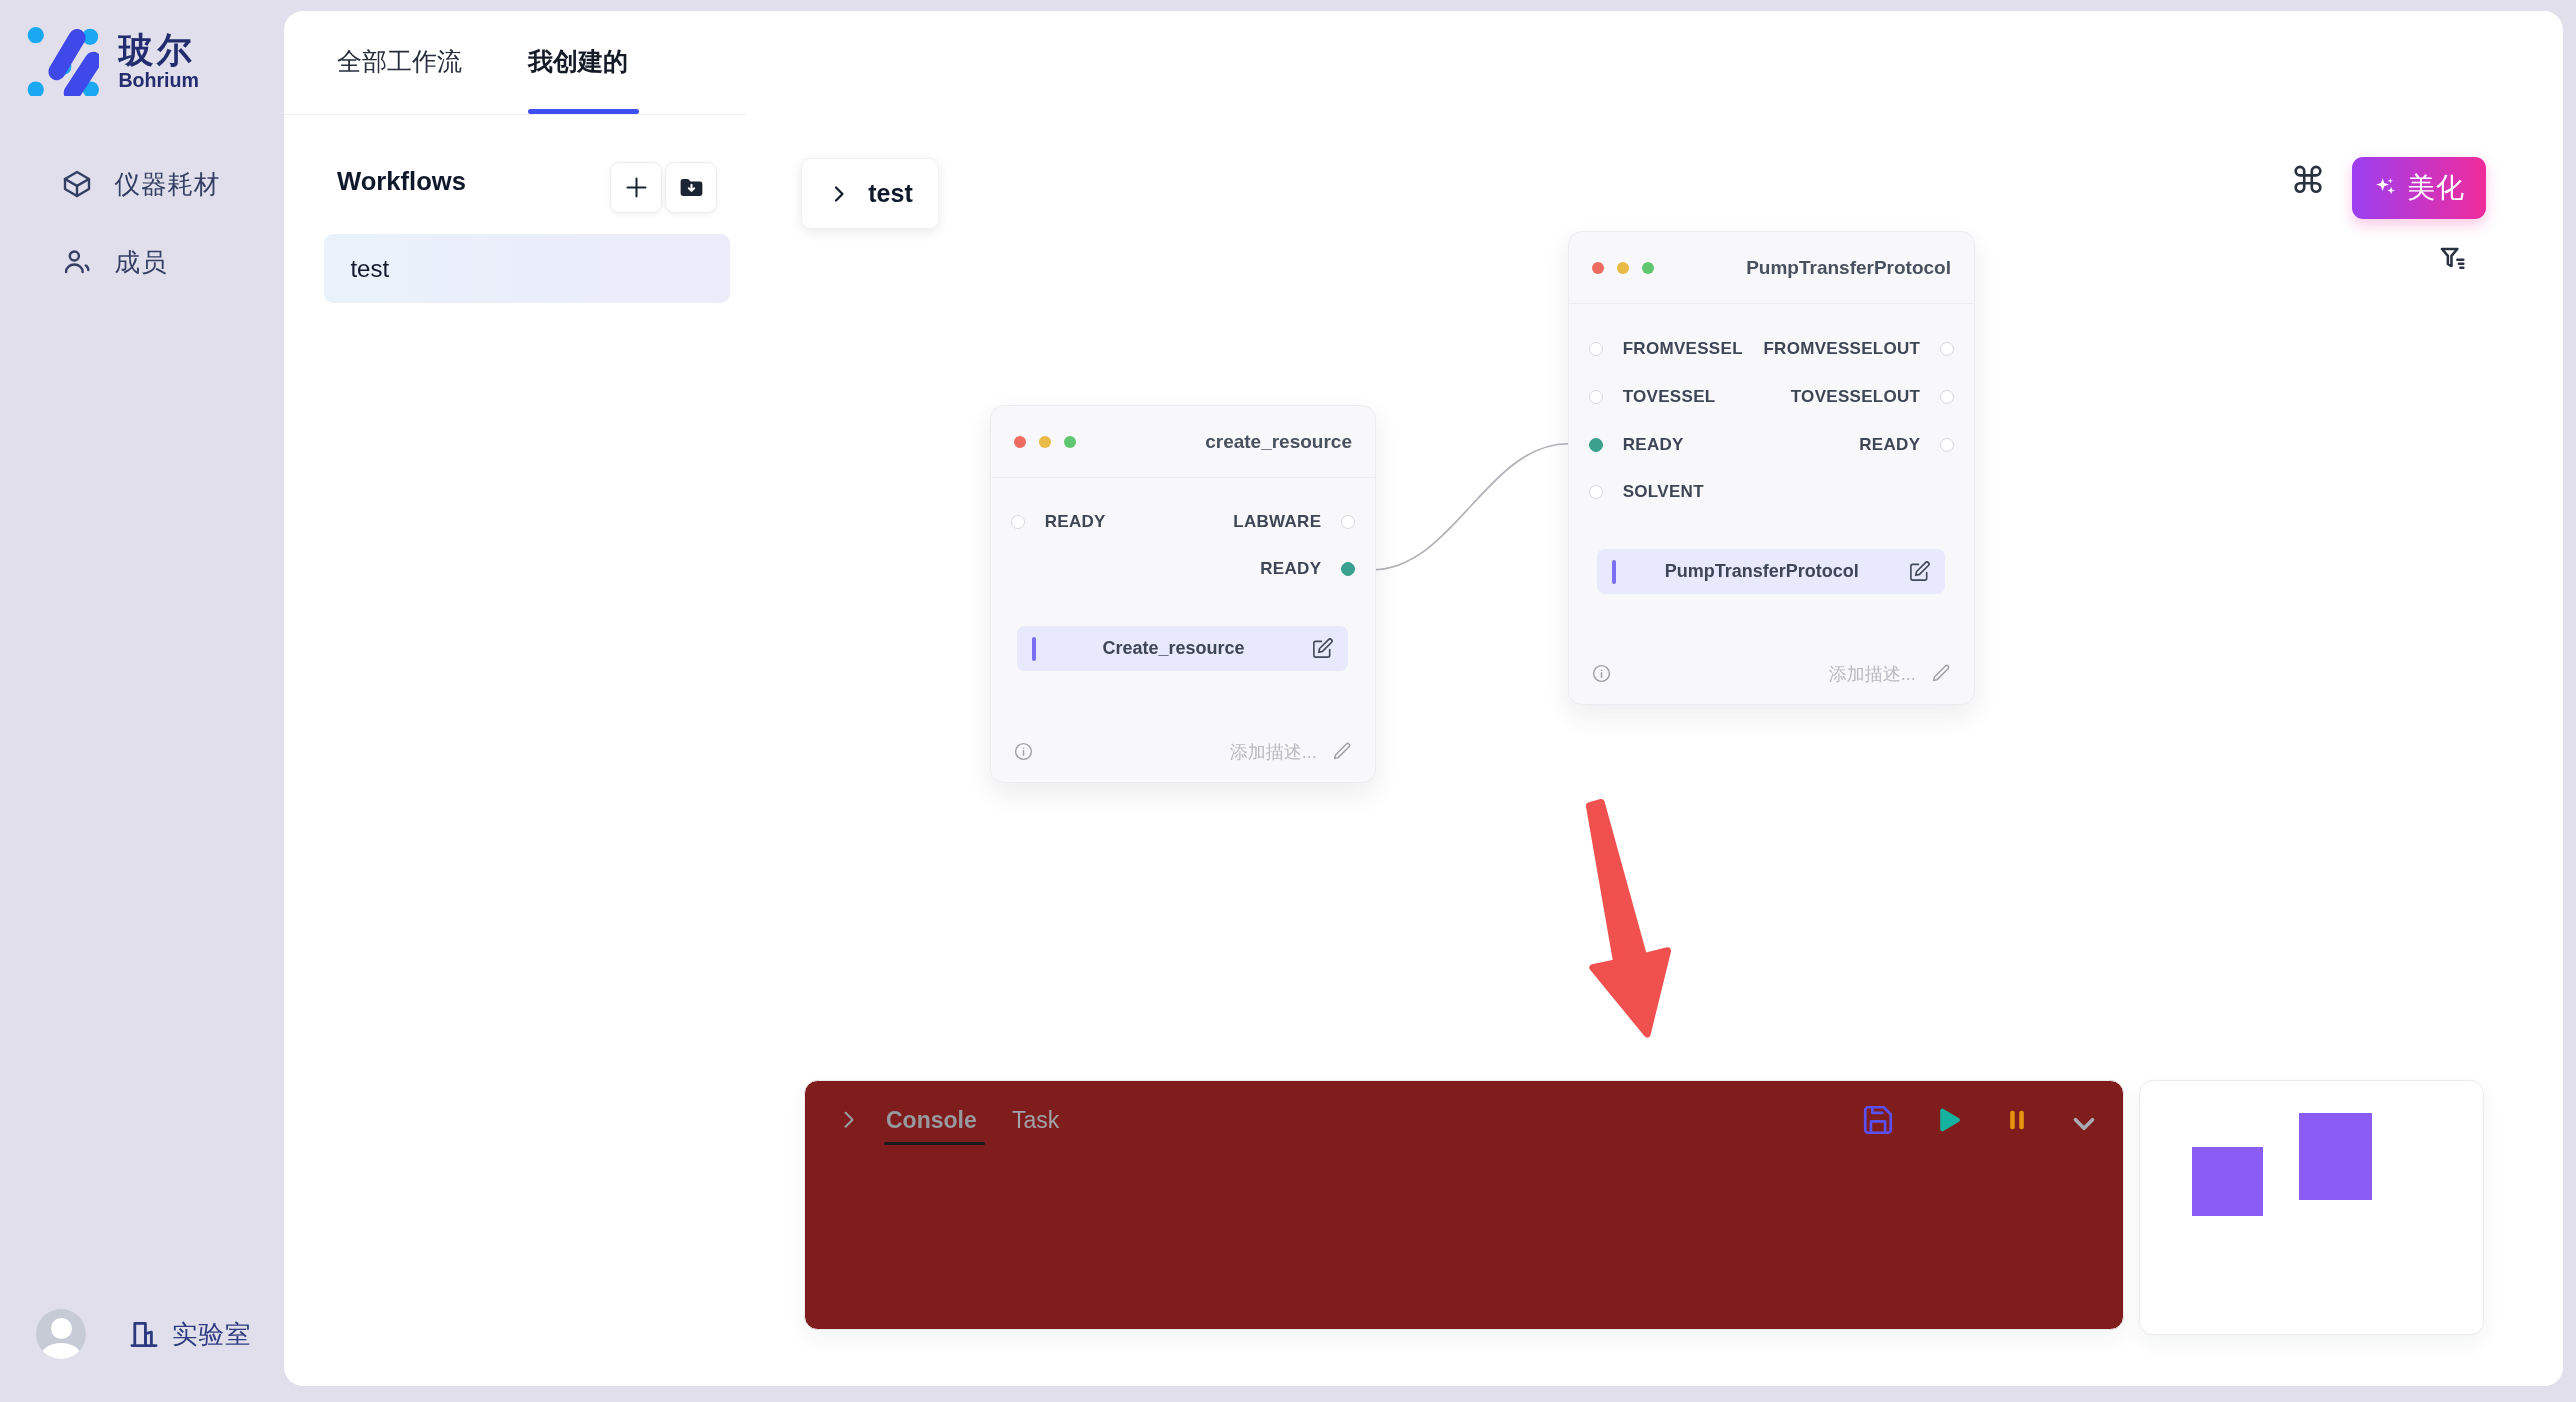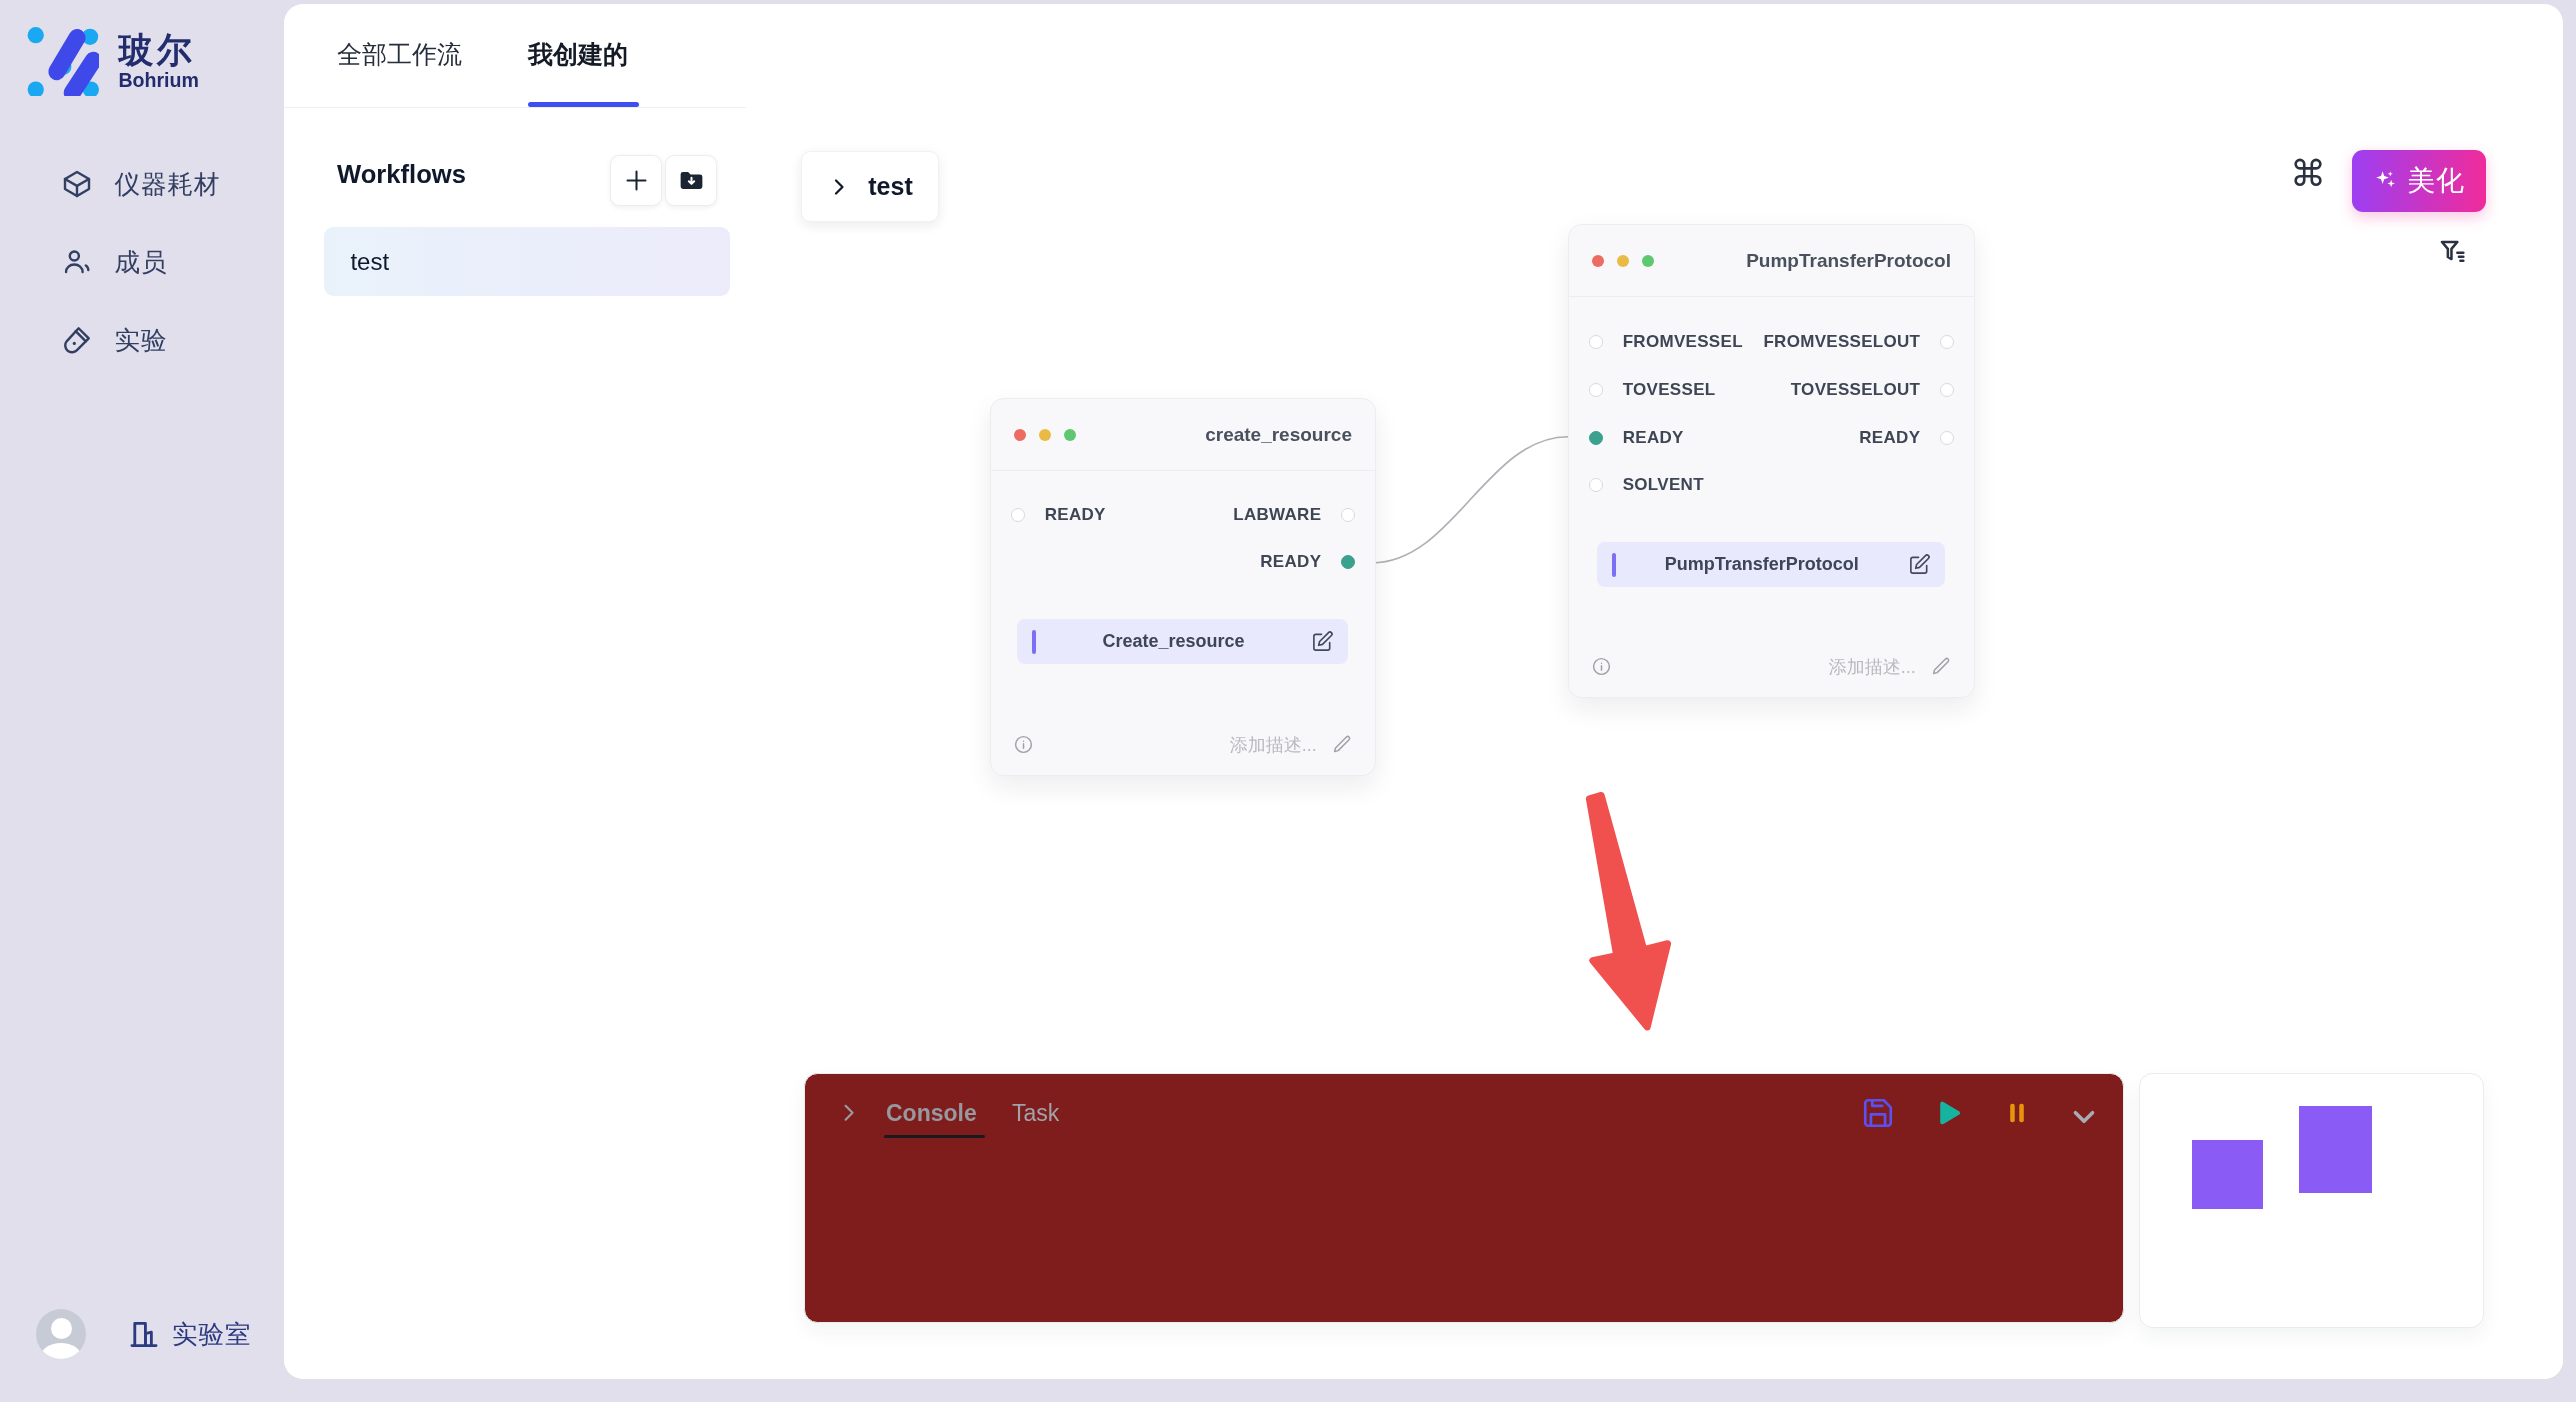--- a/index.html
+++ b/index.html
@@ -25,21 +25,21 @@
   .nav-item.active{background:#ffffff;border-radius:13.6px;margin:0 12.8px;padding-left:48px;height:70px;}
   .nav-item.active .nlabel{font-weight:bold;color:#141d3d;}
   .nav-icon-stroke{stroke:#333e63;stroke-width:1.8;fill:none;stroke-linecap:round;stroke-linejoin:round;}
   .sidebar-footer{position:absolute;left:36px;bottom:43px;display:flex;align-items:center;}
   .avatar{width:50px;height:50px;border-radius:50%;background:#c6cbd6;position:relative;overflow:hidden;}
   .avatar::before{content:"";position:absolute;left:14.5px;top:9.4px;width:21px;height:21px;border-radius:50%;background:#ffffff;}
   .avatar::after{content:"";position:absolute;left:5.1px;top:34px;width:40px;height:25.6px;border-radius:50%;background:#ffffff;}
   .lab{display:flex;align-items:center;margin-left:41px;}
   .lab-label{font-size:25.6px;color:#2c3a80;margin-left:11px;letter-spacing:0.9px;}
   
-  .card{position:absolute;left:284px;top:4px;width:2279px;height:1375px;background:#ffffff;border-radius:19px;overflow:hidden;}
+  .card{position:absolute;left:284px;top:11px;width:2279px;height:1375px;background:#ffffff;border-radius:19px;overflow:hidden;}
   .tabbar{position:absolute;left:0;top:0;right:0;height:103px;border-bottom:1.7px solid #efeff3;}
   .tab{position:absolute;top:34px;font-size:25px;cursor:pointer;}
   .tab-all{left:53px;color:#262d3b;}
   .tab-mine{left:244px;color:#141a26;font-weight:bold;}
   .tab-underline{position:absolute;left:244px;bottom:0;width:111px;height:5.1px;background:#3d4ef2;border-radius:2.6px;}
   
   .wpanel{position:absolute;left:0;top:103px;bottom:0;width:462px;border-right:1.7px solid #efeff3;}
   .wpanel-title{position:absolute;left:53px;top:53px;font-size:25.6px;font-weight:bold;color:#10182b;}
   .wbtn{position:absolute;top:48px;width:50px;height:49px;background:#ffffff;border:0.9px solid #ededf1;border-radius:9.4px;box-shadow:0 1.7px 5.1px rgba(20,25,40,.06);display:flex;align-items:center;justify-content:center;cursor:pointer;}
   .wbtn.add{left:326px;}
@@ -129,30 +129,20 @@
     <div class="nav-item">
       <span class="nicon">
         <svg width="32" height="32" viewBox="0 0 24 24" class="nav-icon-stroke">
           <circle cx="10" cy="7.5" r="3.4"></circle>
           <path d="M3.8 19.5c0-3.4 2.8-5.6 6.2-5.6s6.2 2.2 6.2 5.6"></path>
           <path d="M18.6 14.6c1.2.8 1.9 2 1.9 3.4"></path>
         </svg>
       </span>
       <span class="nlabel">成员</span>
     </div>
-    <div class="nav-item">
-      <span class="nicon">
-        <svg width="32" height="32" viewBox="0 0 24 24" class="nav-icon-stroke">
-          <path d="M13.2 3.2 20.8 10.8 12 19.6a5.1 5.1 0 0 1-7.6-6.8l8.8-9.6z"></path>
-          <path d="M11 5.4l7.6 7.6"></path>
-          <circle cx="10" cy="14.6" r="1.2" fill="#333e63" stroke="none"></circle>
-        </svg>
-      </span>
-      <span class="nlabel">实验</span>
-    </div>
   </div>
 
   <div class="sidebar-footer">
     <div class="avatar"></div>
     <div class="lab">
       <svg width="34" height="34" viewBox="0 0 24 24" fill="none" stroke="#2c3a80" stroke-width="2" stroke-linecap="round" stroke-linejoin="round">
         <path d="M5.5 20V4.5h7.5V20"></path>
         <path d="M13 20v-8.3l4.2-1V20"></path>
         <path d="M3.5 20.2h17"></path>
       </svg>

